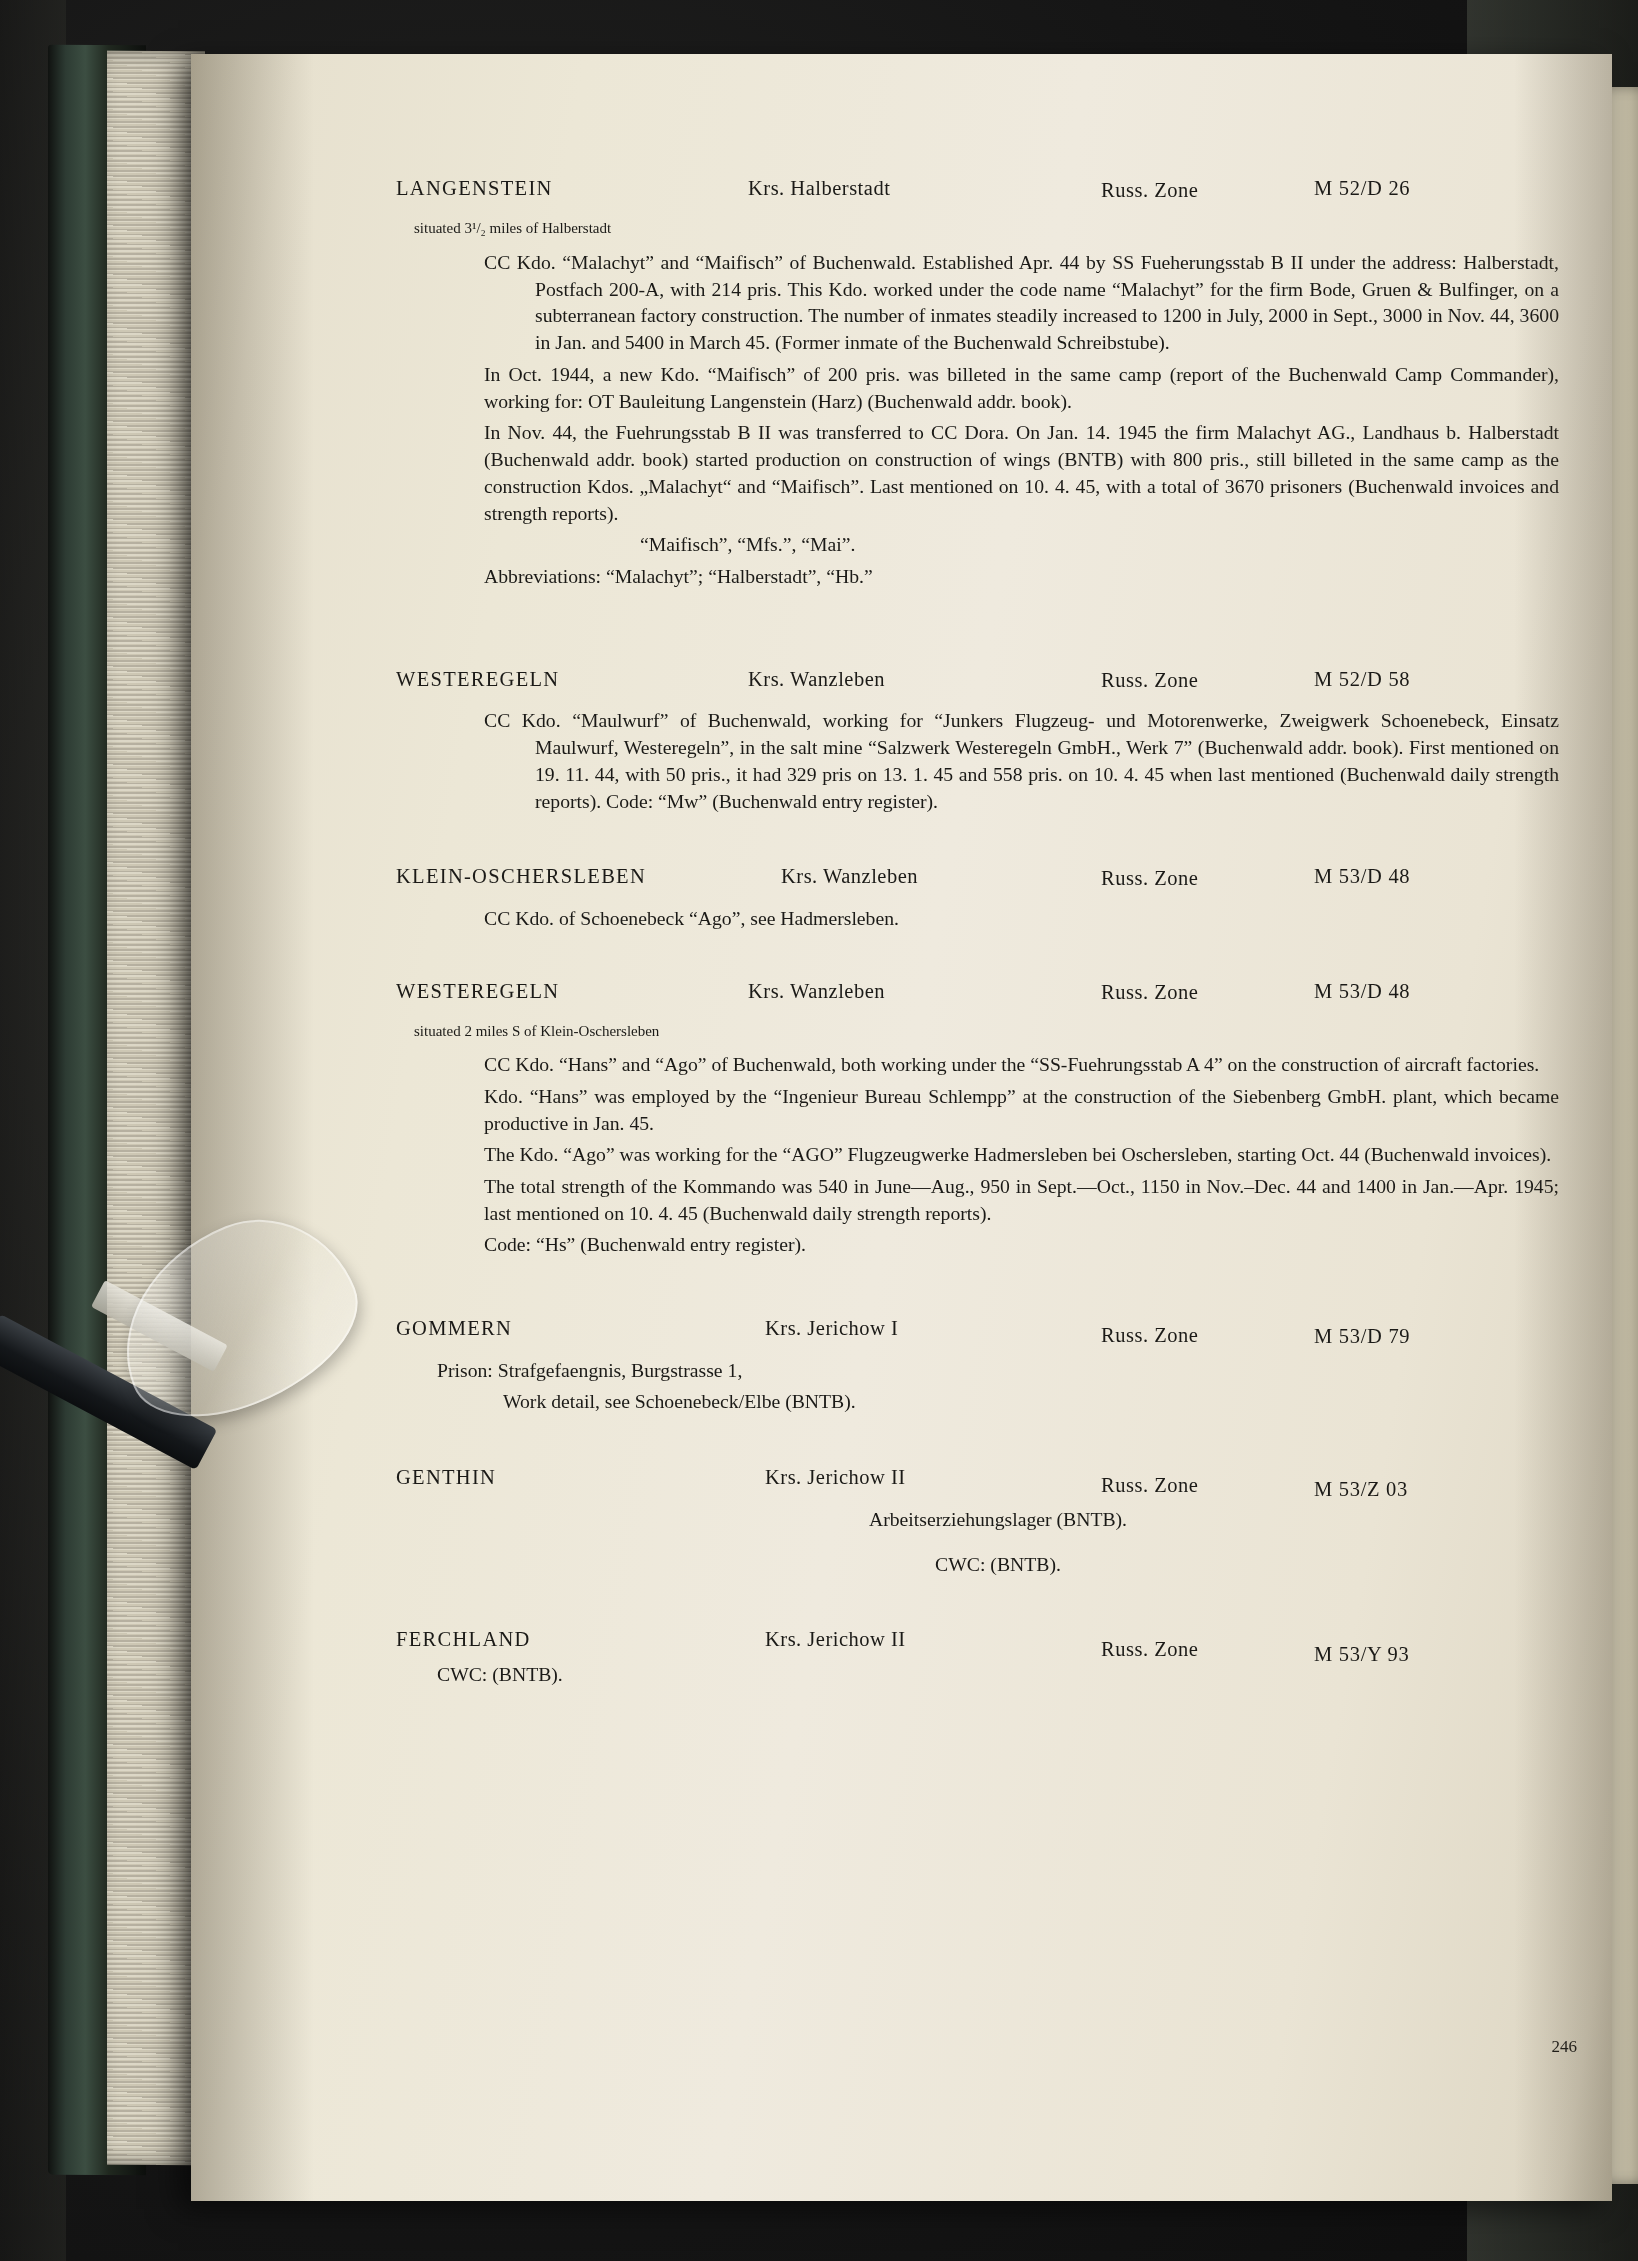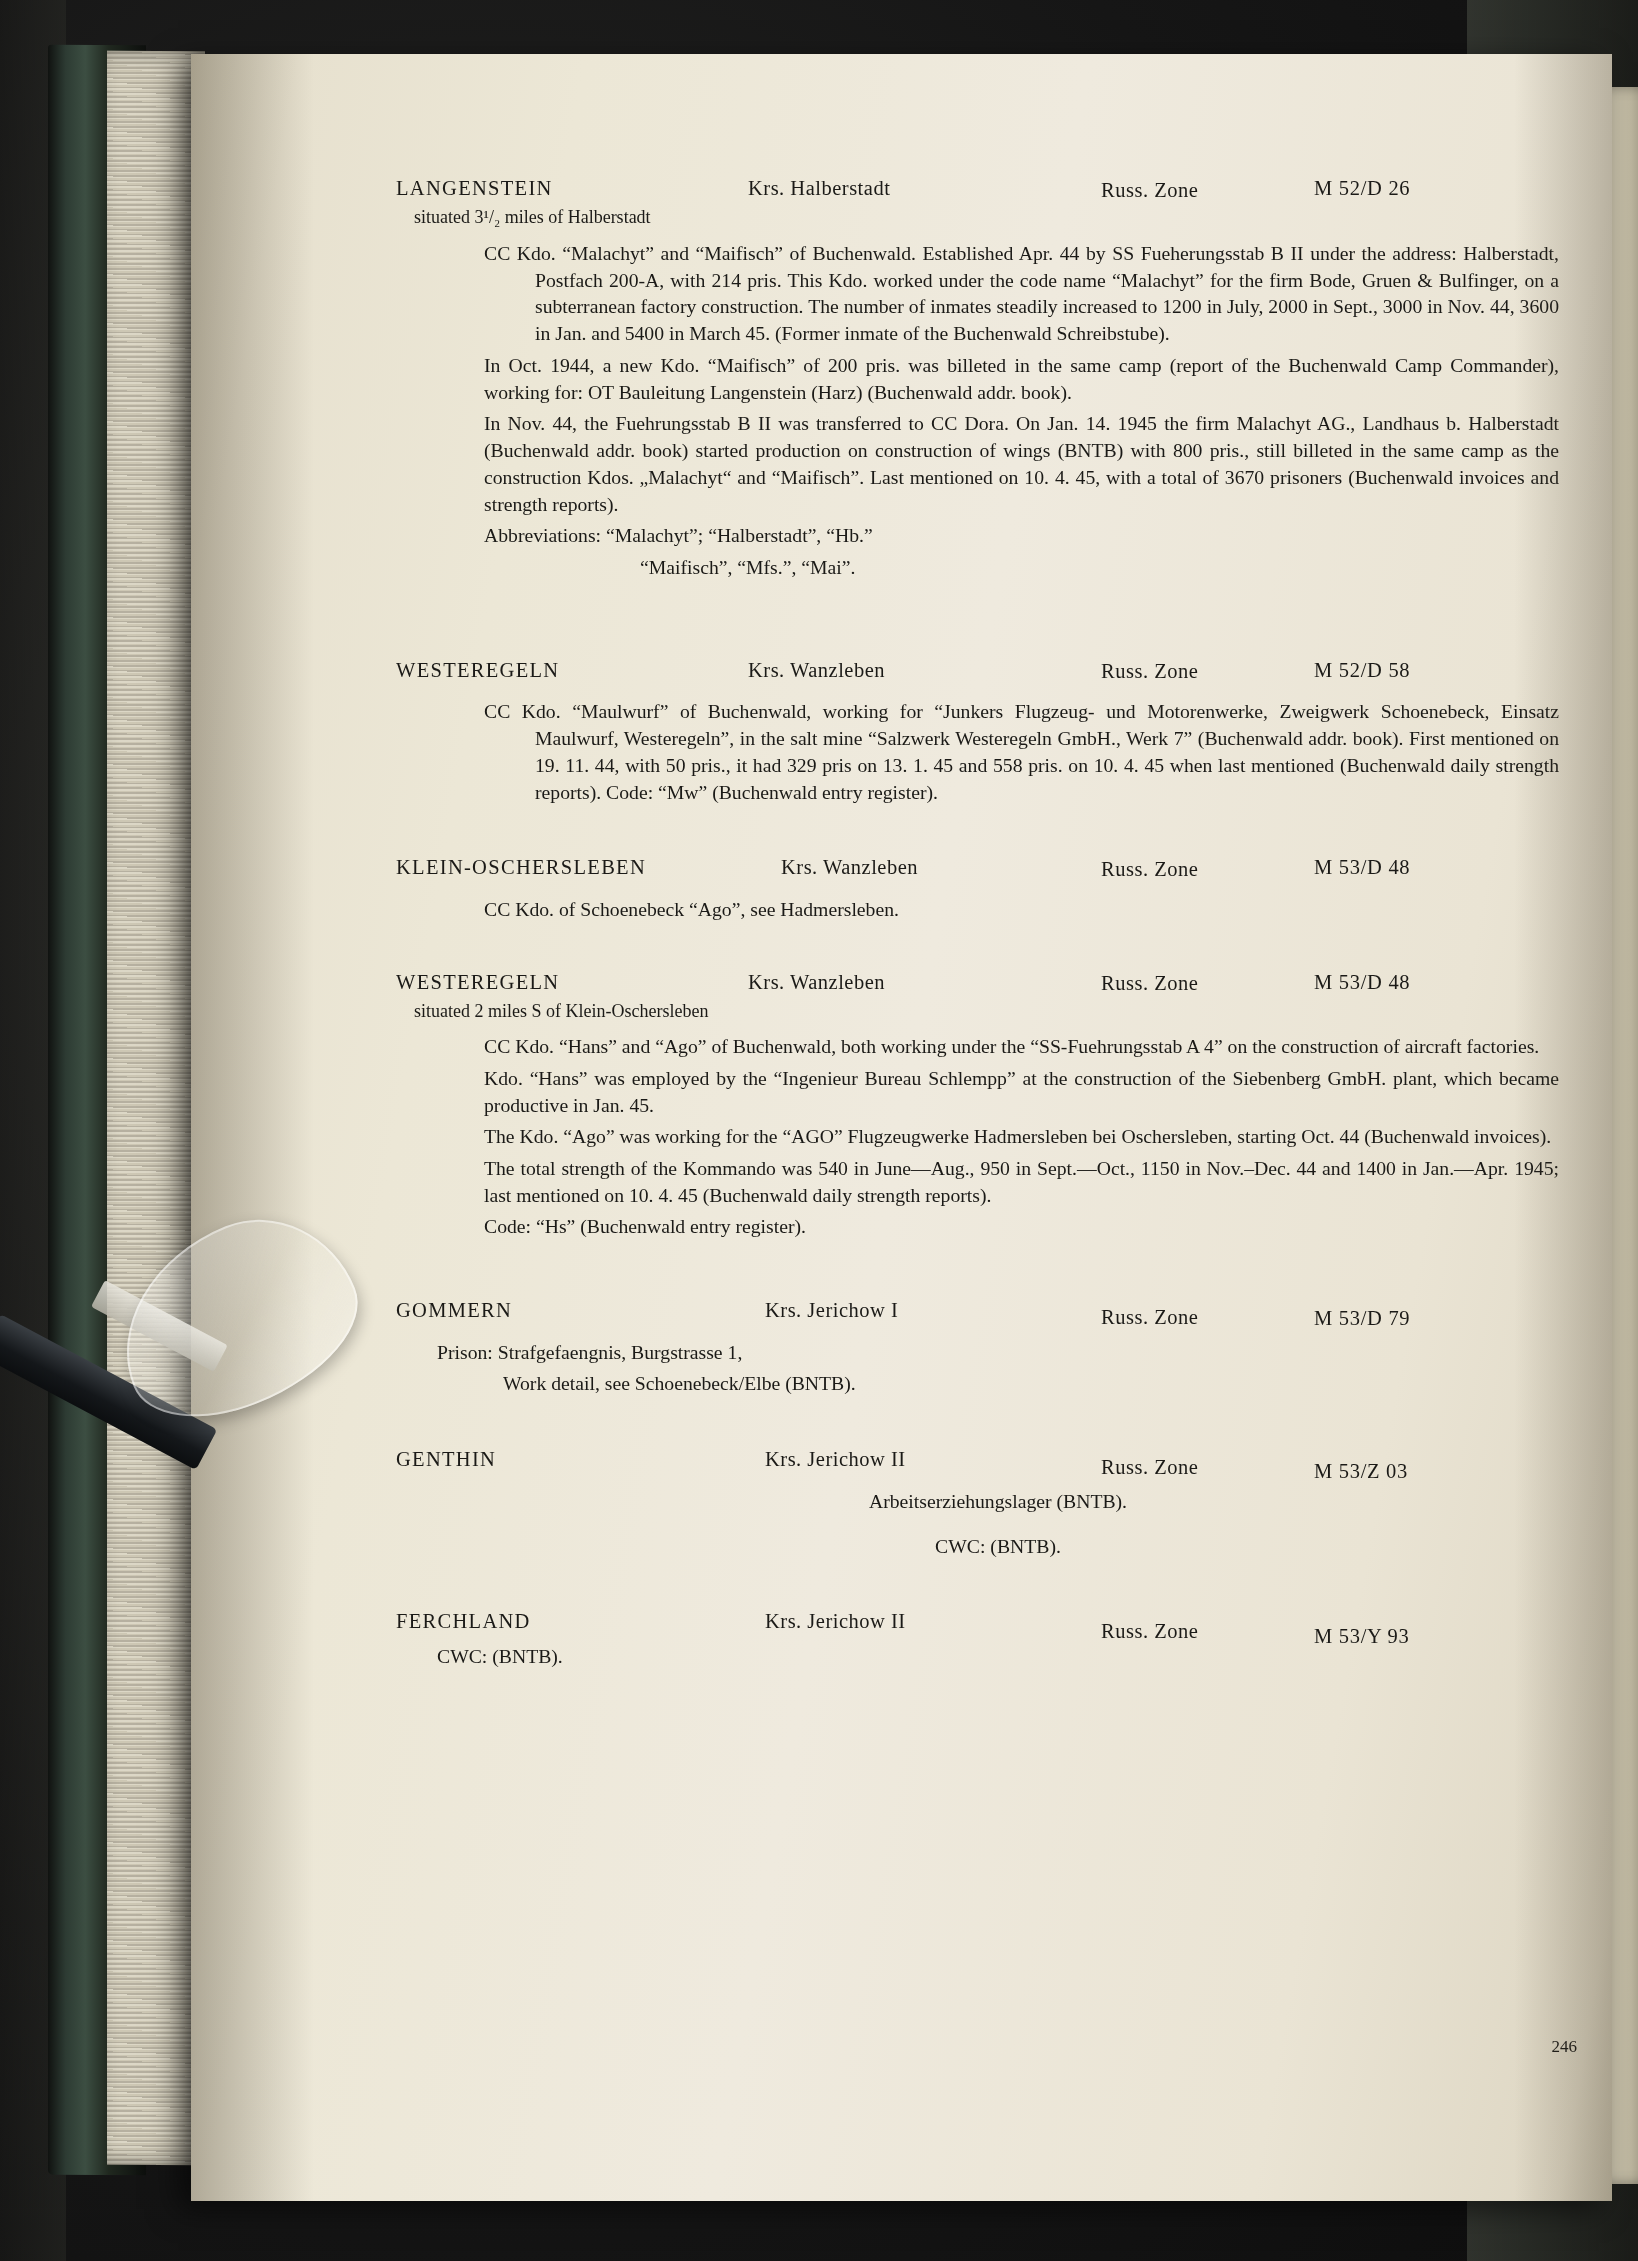--- a/index.html
+++ b/index.html
@@ -156,23 +156,23 @@
     position:absolute; top: 0;
   }
   .head .zone {
     position:absolute; left: 705px; top: 1.6px;
   }
   .head .ref {
     position:absolute; left: 918px; top: 0;
     letter-spacing: 0.7px;
   }
   .subhead {
-    font-size: 18px;
+    font-size: 15px;
     margin-left: 18px;
-    margin-top: 2px;
+    margin-top: 15px;
   }
 
   .body {
     margin-top: 11.5px;
     margin-left: 88px;
     font-size: 19.7px;
     line-height: 1.36;
     text-align: justify;
   }
   .body p { margin: 0 0 4.9px 0; }
@@ -208,22 +208,22 @@
             <span class="name">LANGENSTEIN</span>
             <span class="kreis" style="left:352px">Krs. Halberstadt</span>
             <span class="zone">Russ. Zone</span>
             <span class="ref">M 52/D 26</span>
           </div>
           <div class="subhead">situated 3¹/₂ miles of Halberstadt</div>
           <div class="body">
             <p class="hang">CC Kdo. “Malachyt” and “Maifisch” of Buchenwald. Established Apr. 44 by SS Fueherungsstab B II under the address: Halberstadt, Postfach 200-A, with 214 pris. This Kdo. worked under the code name “Malachyt” for the firm Bode, Gruen &amp; Bulfinger, on a subterranean factory construction. The number of inmates steadily increased to 1200 in July, 2000 in Sept., 3000 in Nov. 44, 3600 in Jan. and 5400 in March 45. (Former inmate of the Buchenwald Schreibstube).</p>
             <p>In Oct. 1944, a new Kdo. “Maifisch” of 200 pris. was billeted in the same camp (report of the Buchenwald Camp Commander), working for: OT Bauleitung Langenstein (Harz) (Buchenwald addr. book).</p>
             <p>In Nov. 44, the Fuehrungsstab B II was transferred to CC Dora. On Jan. 14. 1945 the firm Malachyt AG., Landhaus b. Halberstadt (Buchenwald addr. book) started production on construction of wings (BNTB) with 800 pris., still billeted in the same camp as the construction Kdos. „Malachyt“ and “Maifisch”. Last mentioned on 10. 4. 45, with a total of 3670 prisoners (Buchenwald invoices and strength reports).</p>
+            <p style="text-align:left;margin-left:156px">“Maifisch”, “Mfs.”, “Mai”.</p>
             <p style="text-align:left">Abbreviations: “Malachyt”; “Halberstadt”, “Hb.”</p>
-            <p style="text-align:left;margin-left:156px">“Maifisch”, “Mfs.”, “Mai”.</p>
           </div>
         </div>
 
         <div class="entry" style="margin-top:78px">
           <div class="head">
             <span class="name">WESTEREGELN</span>
             <span class="kreis" style="left:352px">Krs. Wanzleben</span>
             <span class="zone">Russ. Zone</span>
             <span class="ref">M 52/D 58</span>
           </div>

